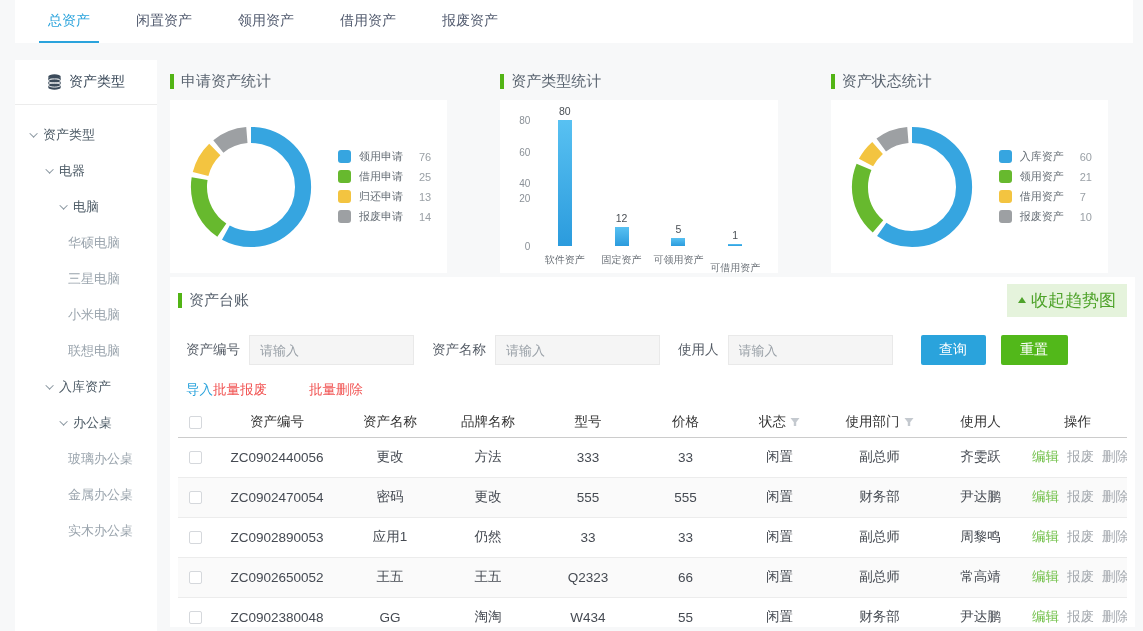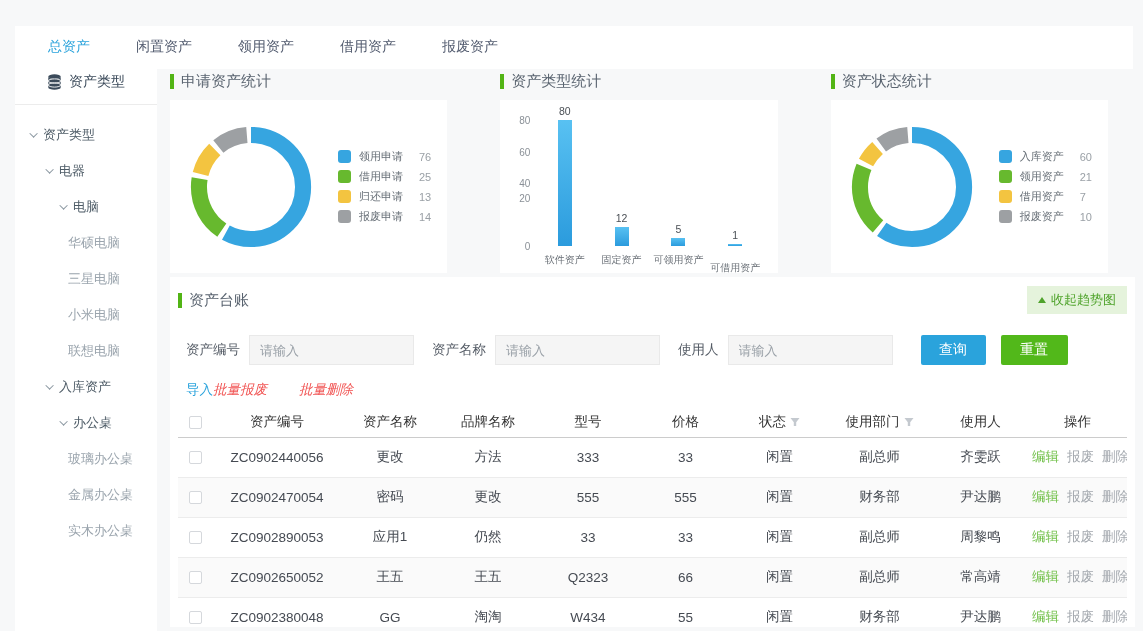--- a/index.html
+++ b/index.html
@@ -1,21 +1,21 @@
 <!DOCTYPE html>
 <html><head>
 <meta charset="utf-8">
 <style>
   * { margin:0; padding:0; box-sizing:border-box; }
   html,body { width:1143px; height:631px; overflow:hidden; background:#f7f8f9;
     font-family:"Liberation Sans","DejaVu Sans",sans-serif; }
   .page { position:relative; width:1143px; height:631px; }
 
   
-  .tabbar { position:absolute; left:15px; top:26px; width:1118px; height:43px;
+  .tabbar { position:absolute; left:15px; top:0; width:1118px; height:43px;
     background:#fff; display:flex; align-items:stretch; padding-left:10px; }
   .tab { margin:0 14px; padding:0 9px; font-size:14px; color:#515a6e; display:flex;
     align-items:center; cursor:pointer; border-bottom:2px solid transparent; }
   .tab.active { color:#2aa3dc; border-bottom-color:#2aa3dc; }
 
   
   .sidebar { position:absolute; left:15px; top:60px; width:142px; height:571px; background:#fff; }
   .sidebar-header { display:flex; align-items:center; justify-content:center; gap:7px;
     height:45px; border-bottom:1px solid #ececec; color:#3b4a5a; font-size:14px; }
   .db-icon { display:inline-block; line-height:0; }
@@ -50,39 +50,39 @@
   .bar { position:absolute; bottom:0; width:14px; transform:translateX(-50%);
     background:linear-gradient(to bottom,#58c1f2,#2b9bdd); }
   .bar-value { position:absolute; transform:translateX(-50%); font-size:10.5px; color:#4a4f55; }
   .bar-cat { position:absolute; top:calc(100% + 7px); transform:translateX(-50%);
     font-size:10px; color:#6b7178; white-space:nowrap; }
 
   
   .ledger { background:#fff; margin-top:4px; width:965px; height:350px; padding:10px 8px 0; overflow:hidden; }
   .ledger-head { display:flex; justify-content:space-between; align-items:center; height:26px; }
   .collapse-btn { display:flex; align-items:center; gap:5px; background:#e5f3dc; border:none;
-    color:#4fa32b; font-size:13px; padding:5px 11px; cursor:pointer;
+    color:#4fa32b; font-size:17px; padding:5px 11px; cursor:pointer;
     font-family:"Liberation Sans","DejaVu Sans",sans-serif; }
   .up-tri { width:0; height:0; border-left:4px solid transparent; border-right:4px solid transparent;
     border-bottom:6px solid #4fa32b; display:inline-block; }
 
   .search-row { display:flex; align-items:center; margin:22px 0 0 8px; }
   .search-label { font-size:13.5px; color:#555c66; margin-right:9px; white-space:nowrap; }
   .search-input { width:165px; height:30px; background:#f5f5f5; border:1px solid #e9e9e9;
     padding:0 10px; font-size:13px; color:#333; margin-right:18px; outline:none;
     font-family:"Liberation Sans","DejaVu Sans",sans-serif; }
   .search-input::placeholder { color:#9aa1a8; }
   .btn { height:30px; border:none; color:#fff; font-size:14px; cursor:pointer; border-radius:2px;
     font-family:"Liberation Sans","DejaVu Sans",sans-serif; }
   .btn-query { width:65px; background:#2aa3dc; margin-left:10px; }
   .btn-reset { width:67px; background:#52b81a; margin-left:15px; }
 
   .links-row { display:flex; align-items:center; margin:16px 8px 0; height:18px; }
   .link-import { color:#2aa3dc; font-size:13.5px; cursor:pointer; }
-  .links-right { display:flex; gap:32px;font-style:italic; }
+  .links-right { display:flex; gap:42px; }
   .link-red { color:#f15352; font-size:13.5px; cursor:pointer; }
 
   table.ledger-table { width:949px; margin:8px 0 0 0; border-collapse:collapse; table-layout:fixed; }
   .ledger-table th { height:30px; font-weight:normal; font-size:13.5px; color:#333;
     border-bottom:1px solid #ccc; text-align:center; white-space:nowrap; }
   .ledger-table td { height:40px; font-size:13.5px; color:#454a52; border-bottom:1px solid #ececec;
     text-align:center; white-space:nowrap; overflow:hidden; }
   .ledger-table tbody tr:nth-child(even) { background:#fafafa; }
   .checkbox { display:inline-block; width:13px; height:13px; border:1px solid #d5d8dc;
     border-radius:2px; background:#fff; cursor:pointer; vertical-align:middle; }

